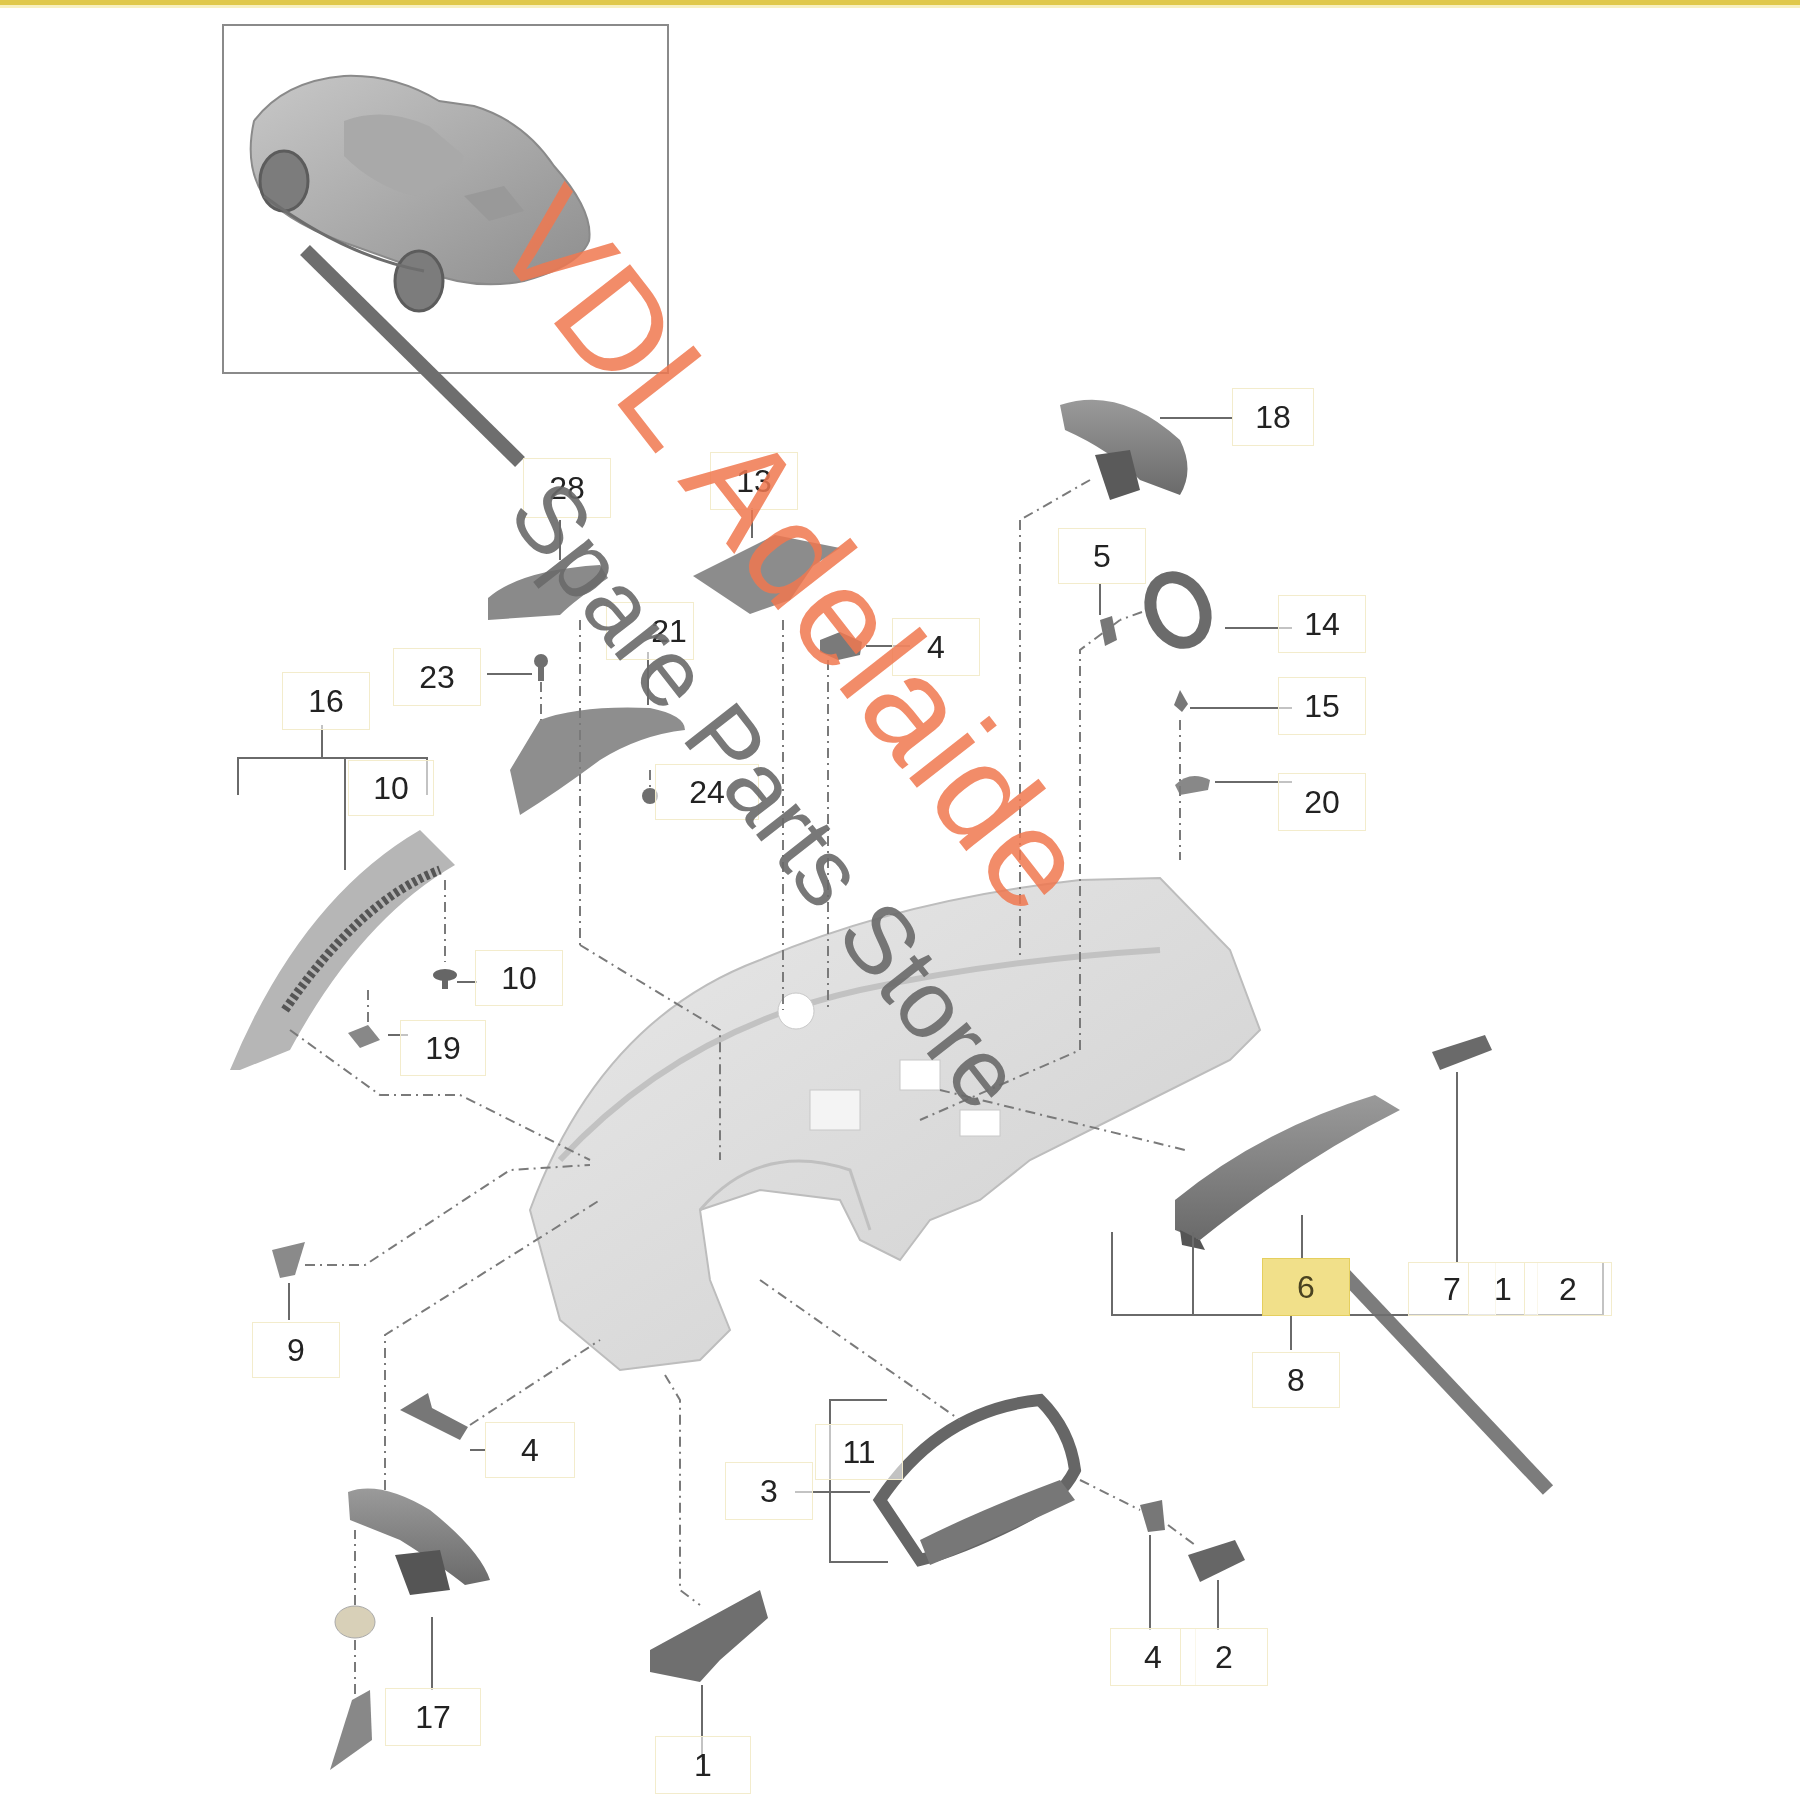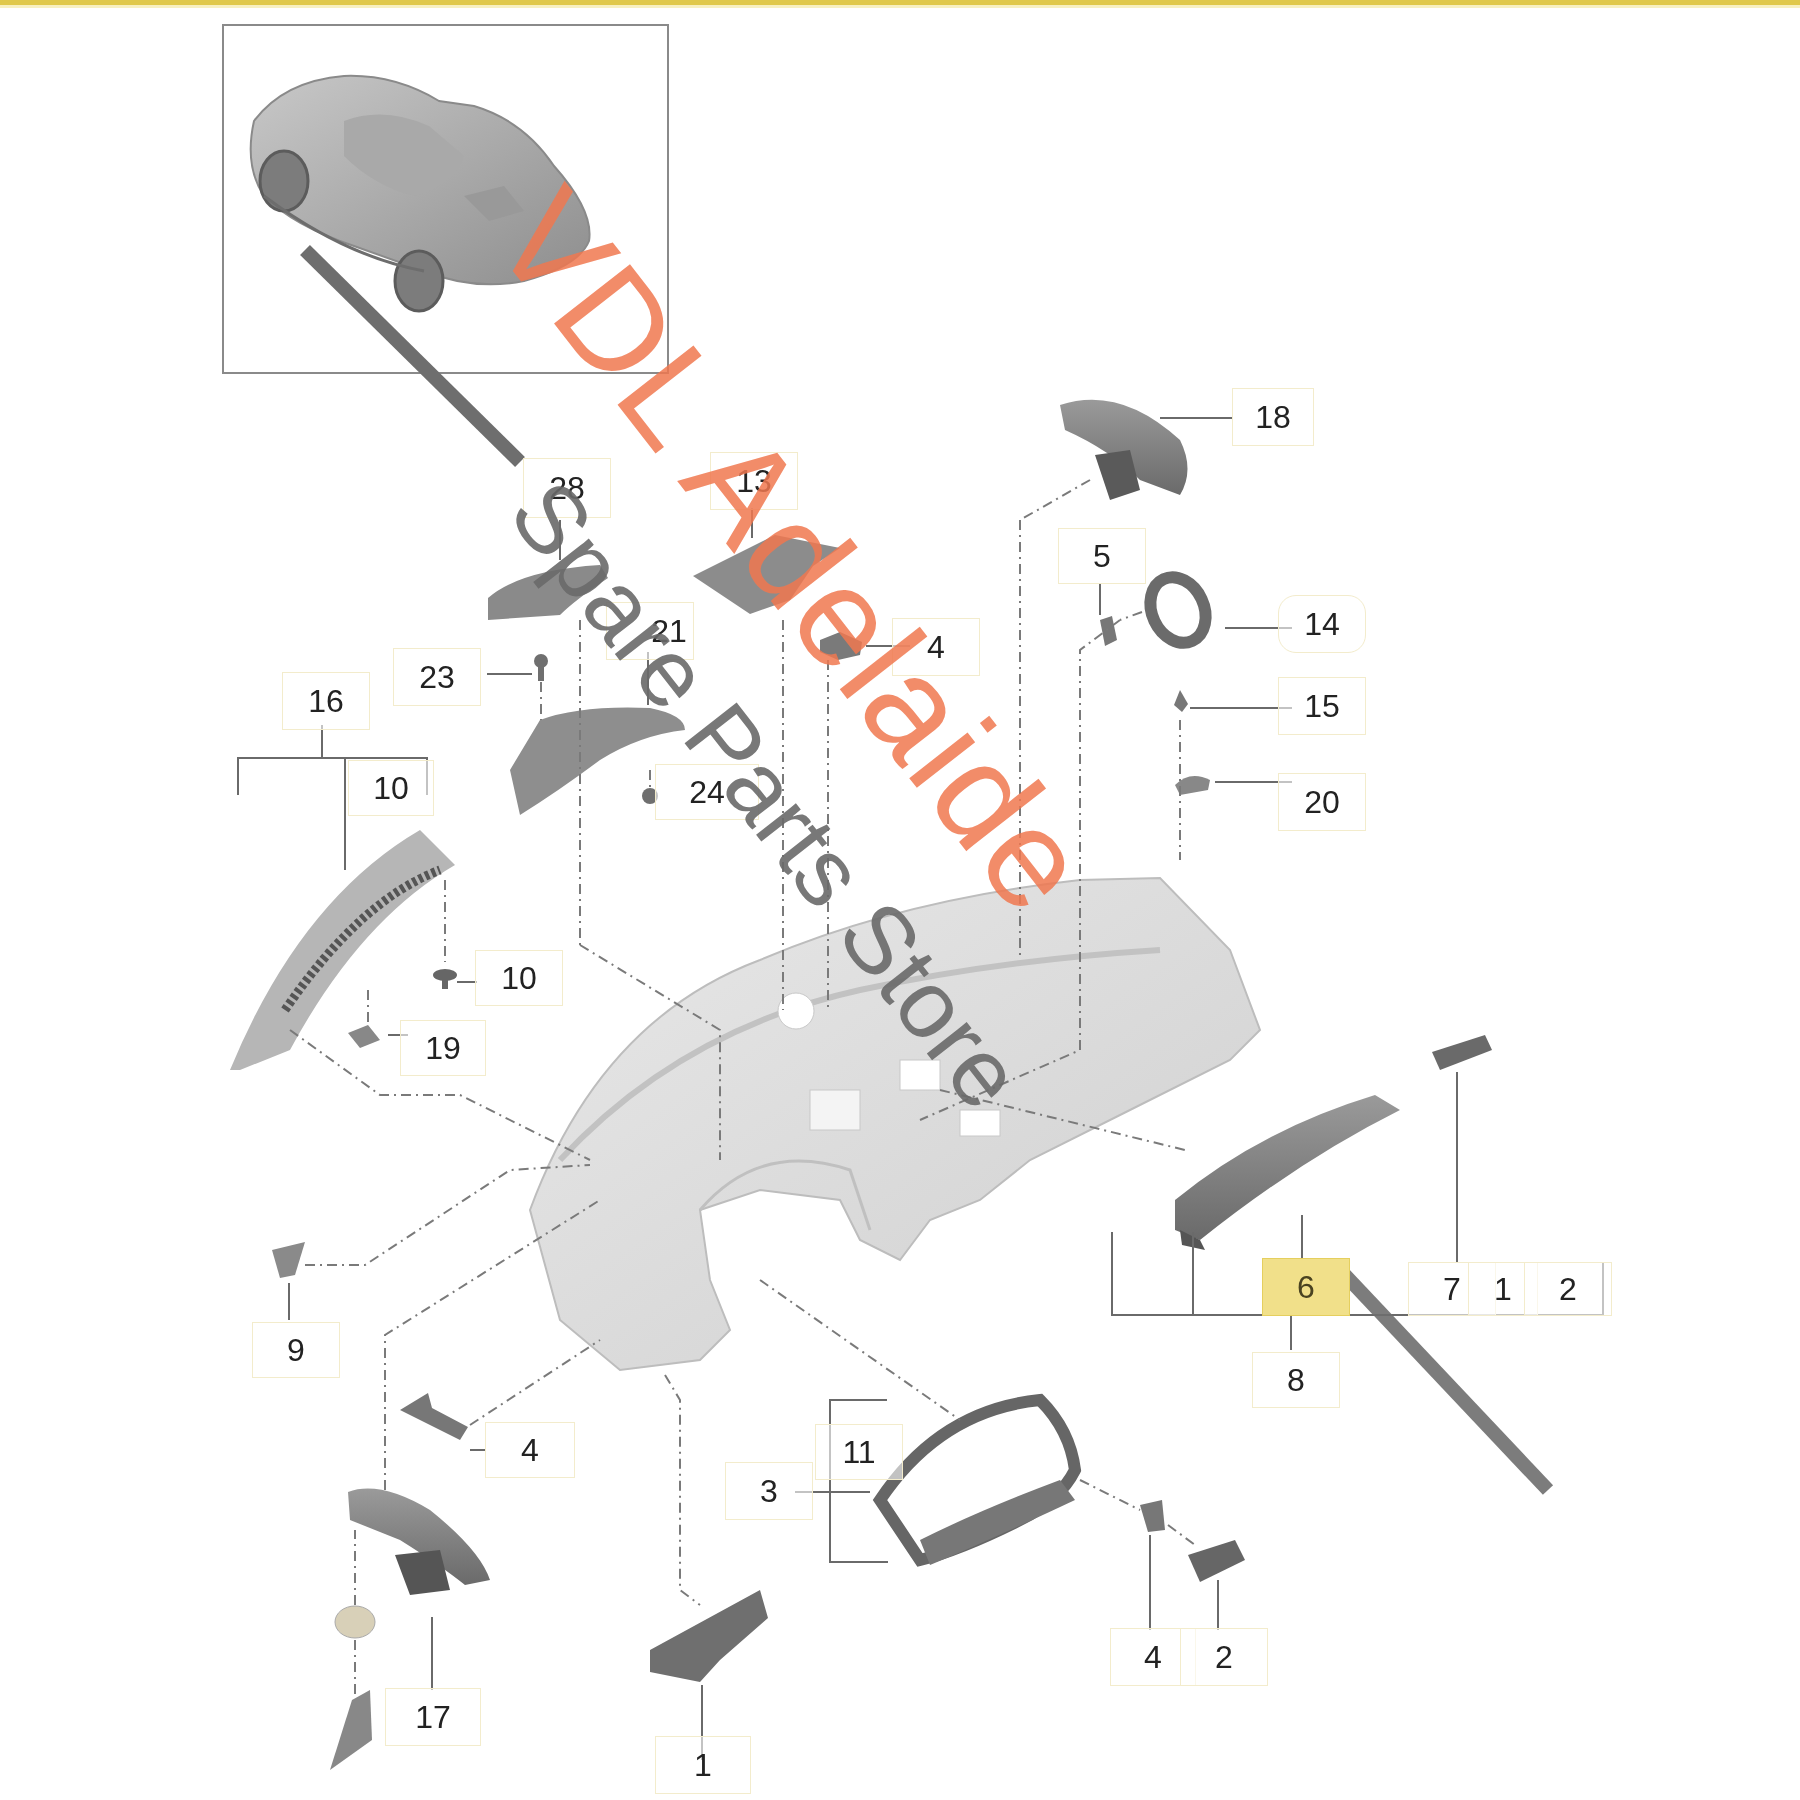--- a/index.html
+++ b/index.html
@@ -192,21 +192,21 @@
   </g>
 
   <line x1="305" y1="250" x2="520" y2="462" stroke="#6e6e6e" stroke-width="14"></line>
   <line x1="1345" y1="1275" x2="1548" y2="1490" stroke="#6e6e6e" stroke-width="14" opacity="0.9"></line>
 </svg>
 
 <div class="label" style="left:1232px;top:388px;width:82px;height:58px;">18</div>
 <div class="label" style="left:523px;top:458px;width:88px;height:60px;">28</div>
 <div class="label" style="left:710px;top:452px;width:88px;height:58px;">13</div>
 <div class="label" style="left:1058px;top:528px;width:88px;height:56px;">5</div>
-<div class="label" style="left:1278px;top:595px;width:88px;height:58px;border-radius:18px;">14</div>
+<div class="label" style="left:1278px;top:595px;width:88px;height:58px;">14</div>
 <div class="label" style="left:892px;top:618px;width:88px;height:58px;">4</div>
 <div class="label" style="left:606px;top:602px;width:88px;height:58px;padding-left:38px;">21</div>
 <div class="label" style="left:393px;top:648px;width:88px;height:58px;">23</div>
 <div class="label" style="left:1278px;top:677px;width:88px;height:58px;">15</div>
 <div class="label" style="left:282px;top:672px;width:88px;height:58px;">16</div>
 <div class="label" style="left:348px;top:760px;width:86px;height:56px;">10</div>
 <div class="label" style="left:655px;top:764px;width:104px;height:56px;">24</div>
 <div class="label" style="left:1278px;top:750px;width:88px;height:58px;margin-top:23px;">20</div>
 <div class="label" style="left:475px;top:950px;width:88px;height:56px;">10</div>
 <div class="label" style="left:400px;top:1005px;width:86px;height:56px;margin-top:15px;">19</div>

